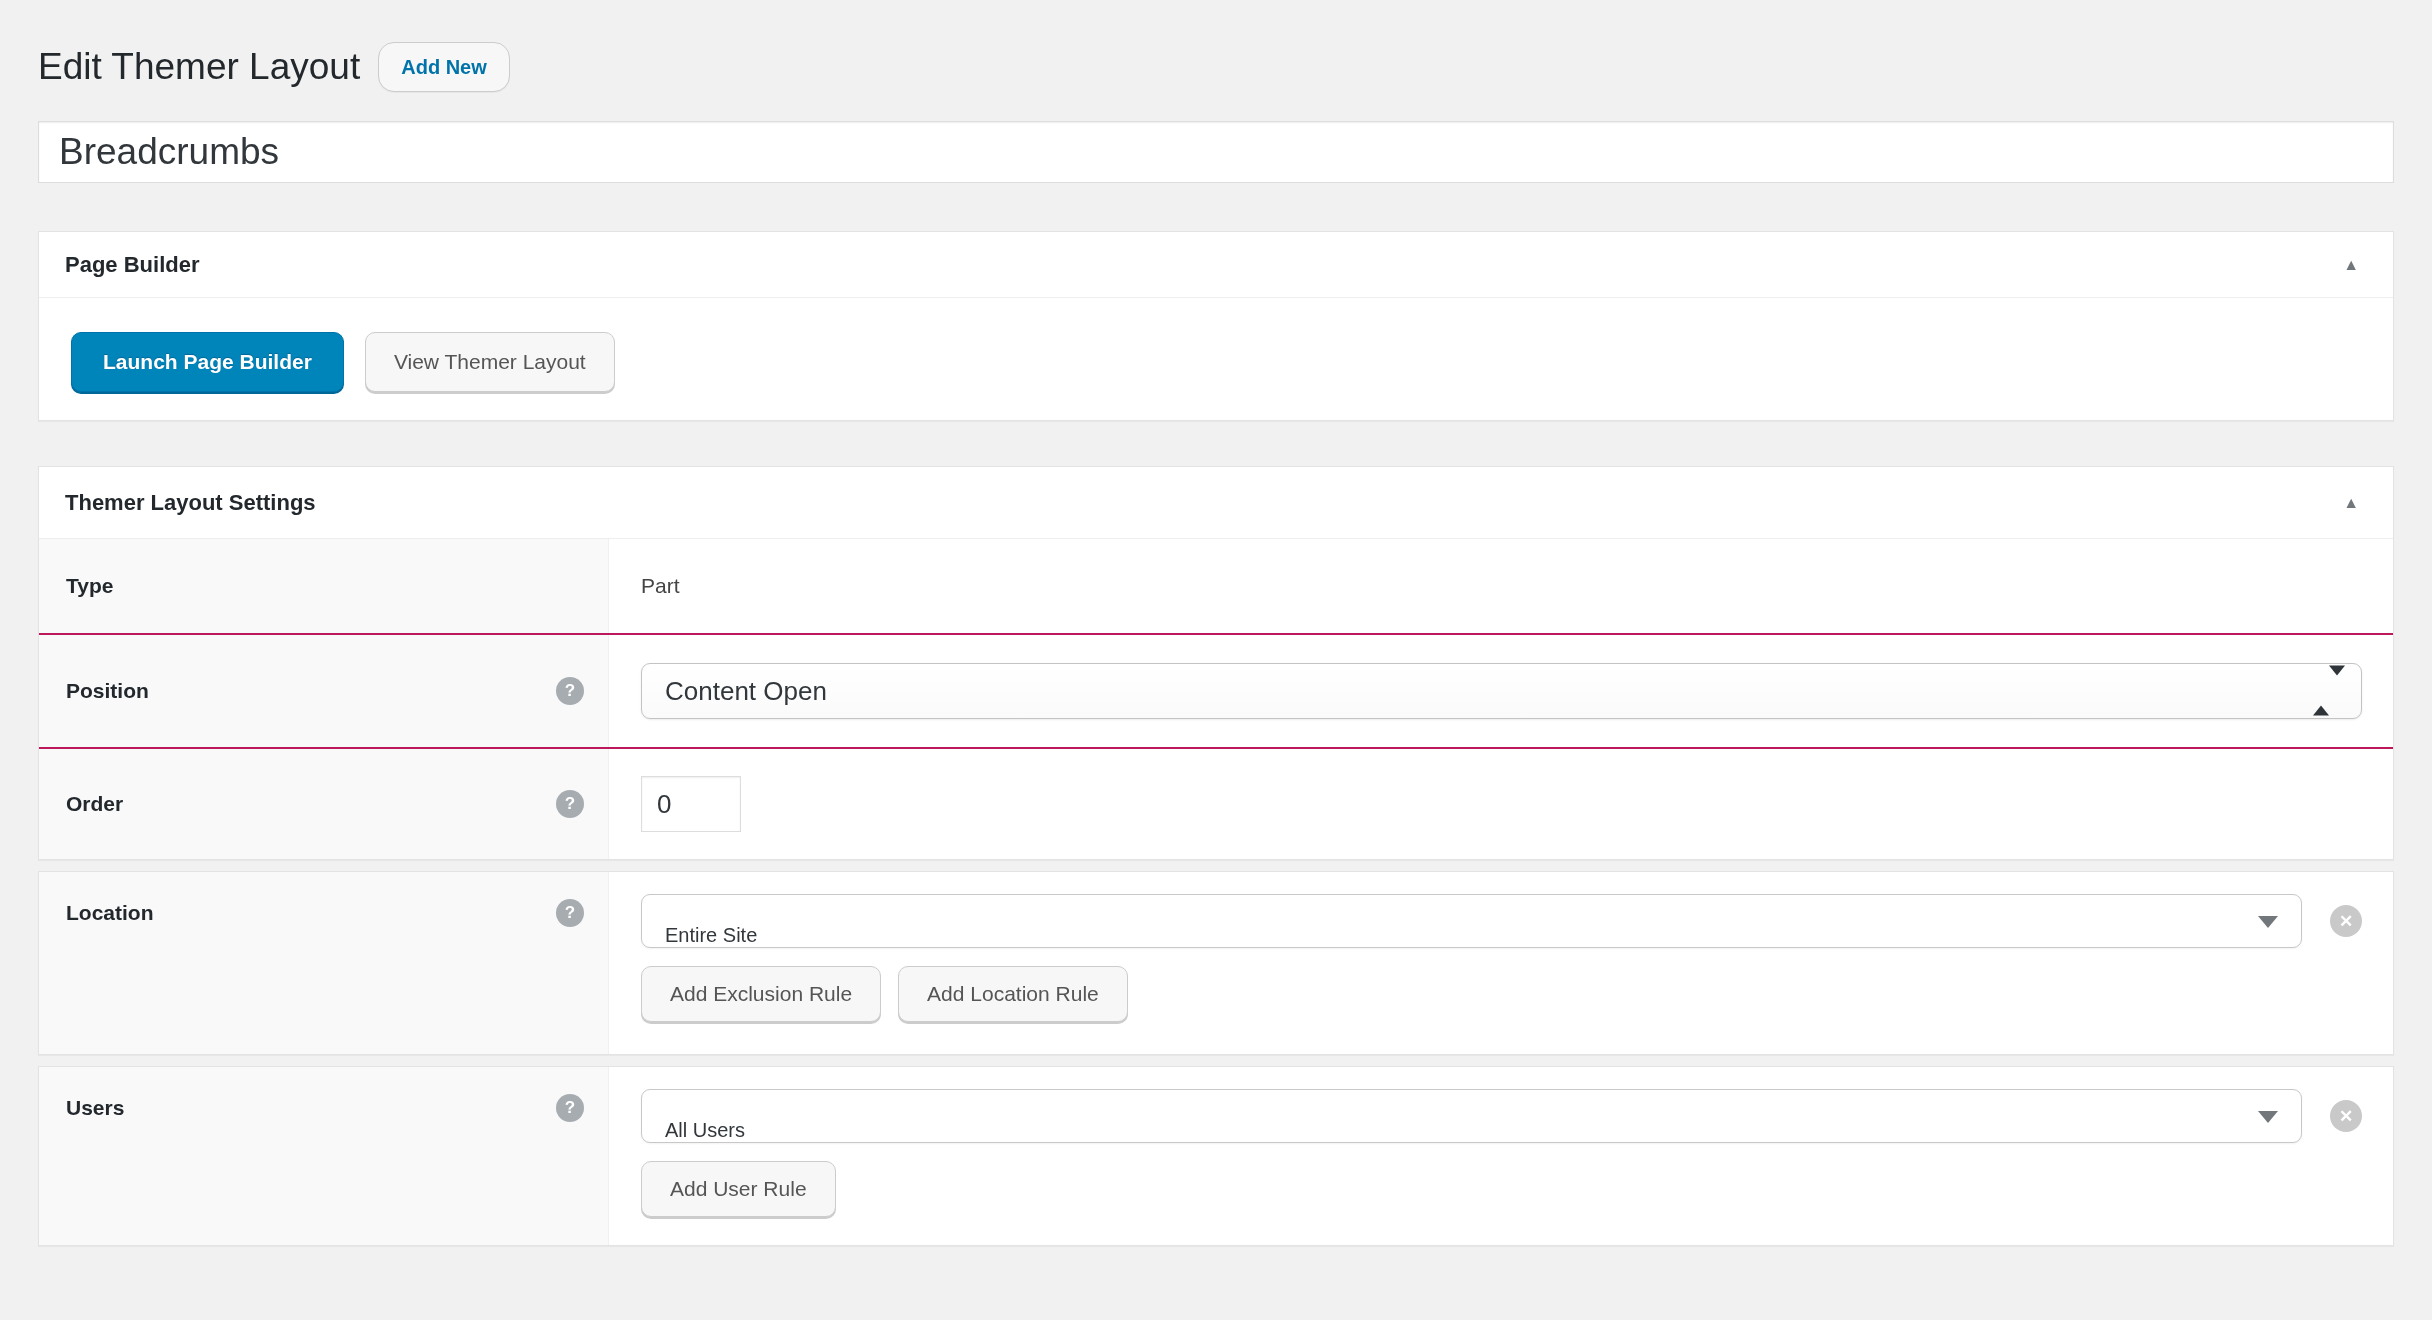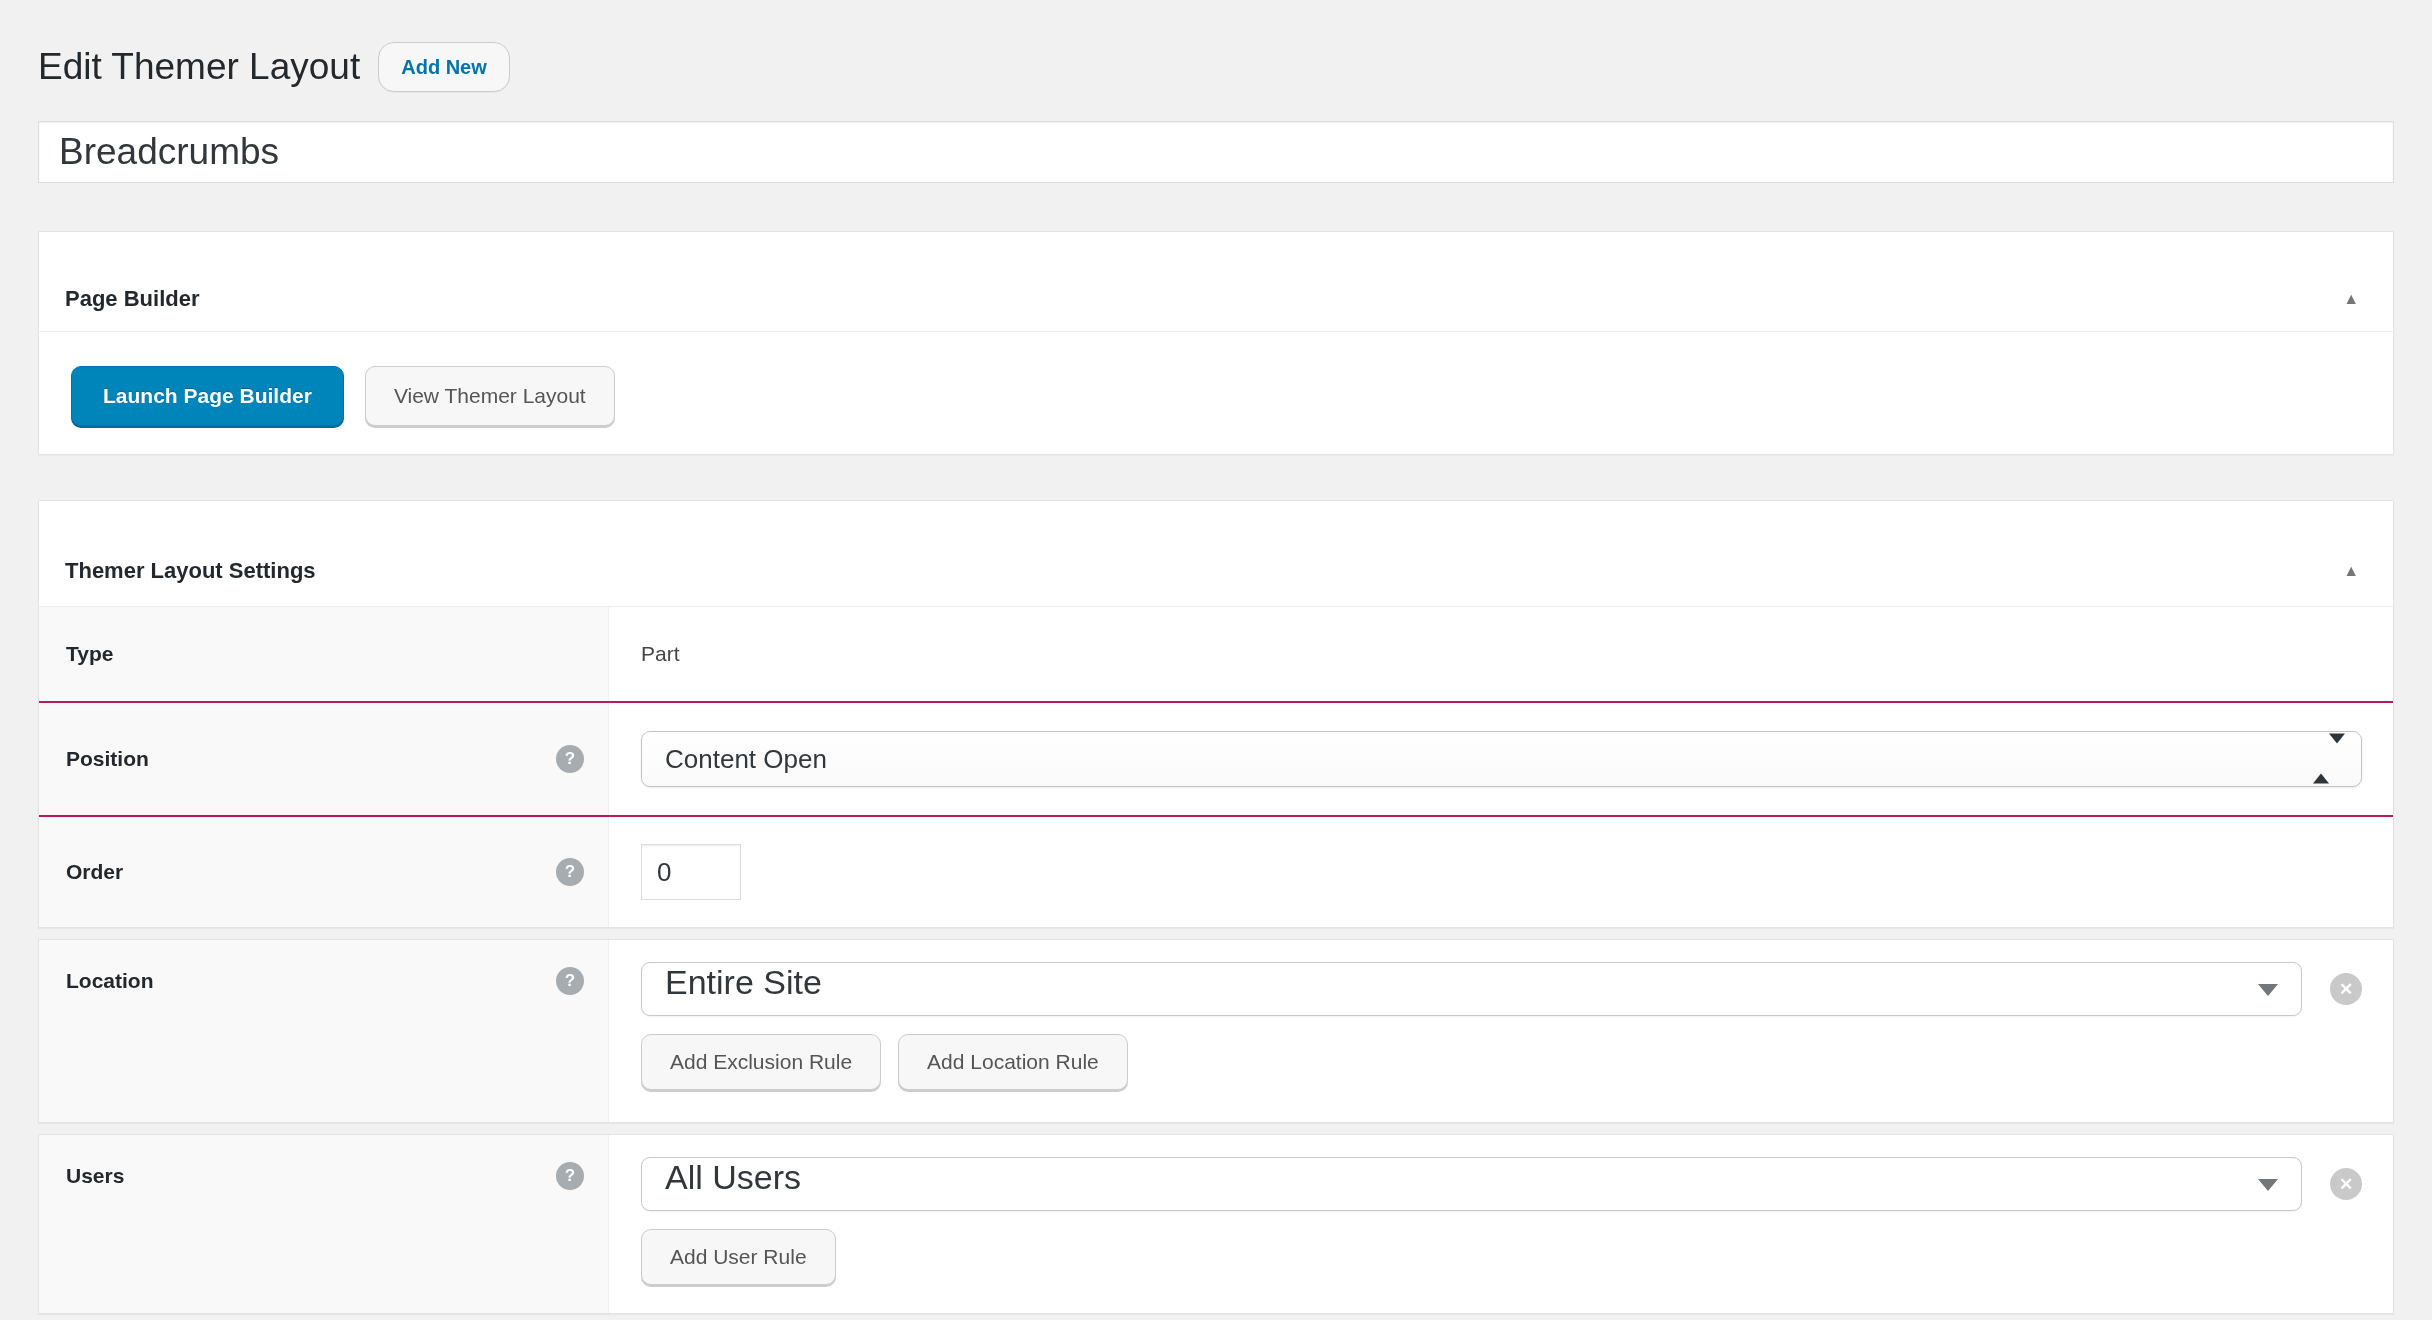--- a/index.html
+++ b/index.html
@@ -32,21 +32,21 @@
     font-size: 37px; color: #32373c; padding: 0 20px; outline: none;
   }
 
   
   .postbox {
     background: #fff; border: 1px solid #e3e3e3;
     box-shadow: 0 1px 1px rgba(0,0,0,.04);
   }
   .postbox-header {
     display: flex; align-items: center; justify-content: space-between;
-    padding: 0 26px; border-bottom: 1px solid #eee; margin-top: 34px;
+    padding: 0 26px; border-bottom: 1px solid #eee;
   }
   .postbox-header .hndle { font-size: 22px; font-weight: 700; color: #23282d; }
   .toggle-btn {
     border: 0; background: none; color: #72777c; font-size: 16px;
     cursor: pointer; padding: 0 8px; line-height: 1;
   }
 
   
   .pb-box { margin-top: 48px; }
   .pb-box .postbox-header { height: 66px; }
@@ -110,22 +110,22 @@
             border-right: 8px solid transparent; border-bottom: 10px solid #2f3439; margin-bottom: 4px; }
   .tri-down { width: 0; height: 0; border-left: 8px solid transparent;
               border-right: 8px solid transparent; border-top: 10px solid #2f3439; }
 
   
   .select-line { display: flex; align-items: center; }
   .rule-select {
     position: relative; flex: 1; height: 54px;
     border: 1px solid #c8c8c8; border-radius: 9px; background: #fff;
     box-shadow: 0 1px 2px rgba(0,0,0,.05);
-    display: flex; align-items: flex-start; padding: 0 100px 0 23px;
-    font-size: 34px; color: #32373c; cursor: pointer;
+    display: flex; align-items: flex-end; padding: 0 100px 0 23px;
+    font-size: 20px; color: #32373c; cursor: pointer;
   }
   .dd-arrow { position: absolute; right: 23px; top: 50%; margin-top: -5px;
               width: 0; height: 0; border-left: 10px solid transparent;
               border-right: 10px solid transparent; border-top: 12px solid #72777c; }
   .remove-btn {
     width: 32px; height: 32px; border-radius: 50%; border: 0;
     margin-left: 28px; flex: none;
     background: #c9c9c9; color: #fff; font-size: 17px; font-weight: 700;
     display: inline-flex; align-items: center; justify-content: center;
     cursor: pointer; line-height: 1; padding: 0;

